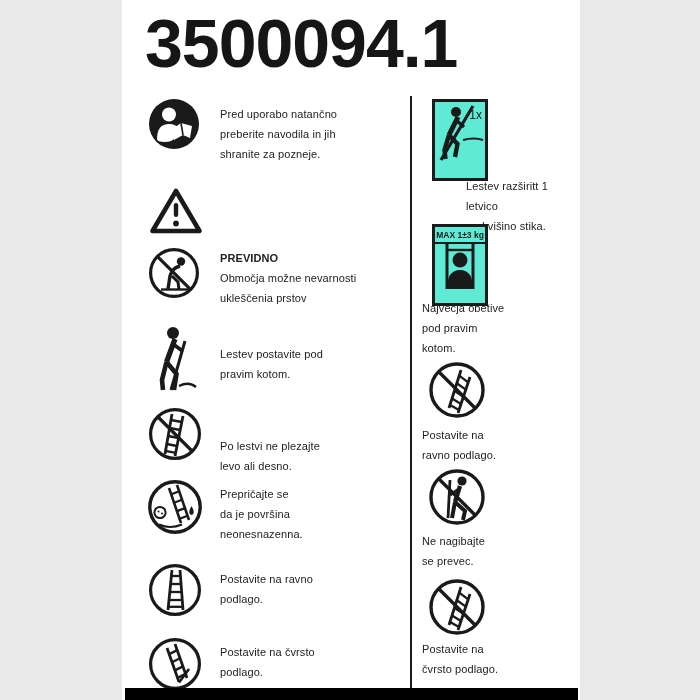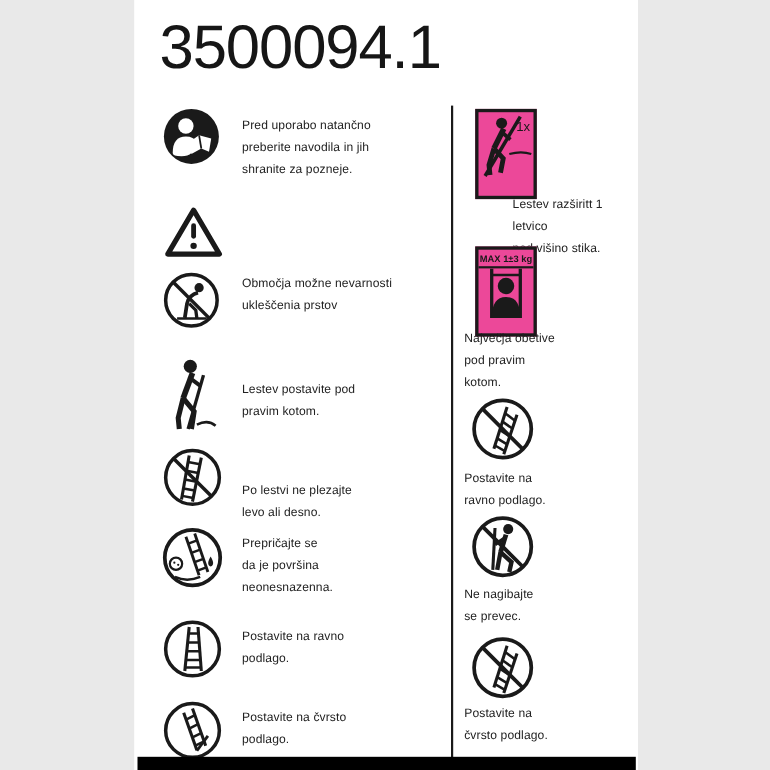--- a/index.html
+++ b/index.html
@@ -8,40 +8,40 @@
     background:#e9e9e9;
     font-family:"Liberation Sans", sans-serif;
     color:#1f1f1f;
   }
   .page{
     position:absolute;left:122px;top:0;width:458px;height:700px;
     background:#ffffff;
   }
   .title{
     position:absolute;left:23px;top:6px;
-    font-size:56px;font-weight:400;letter-spacing:-1px;color:#161616;
+    font-size:68px;font-weight:700;letter-spacing:-1px;color:#161616;
     line-height:74px;white-space:nowrap;
   }
   .txt{
     position:absolute;font-size:11px;line-height:20px;color:#222;
     white-space:pre-line;letter-spacing:0.1px;
   }
   .heading{font-weight:700;display:block;}
   .icon{position:absolute;}
   .divider{
     position:absolute;left:288px;top:96px;width:1.5px;height:593px;
     background:#1a1a1a;
   }
   .bottombar{
     position:absolute;left:3px;top:688px;width:453px;height:12px;
     background:#000;
   }
   .ricon{
     position:absolute;width:56px;height:82px;border:3px solid #1a1a1a;
-    box-sizing:border-box;background:#ec4899;
+    box-sizing:border-box;background:#5eead4;
   }
   .r1label{
     position:absolute;right:3px;top:6px;font-size:12px;font-weight:400;color:#1a1a1a;
   }
   .maxlabel{
     position:absolute;left:0;top:0;right:0;height:15px;
     border-bottom:2px solid #1a1a1a;
     font-size:8.5px;font-weight:700;color:#1a1a1a;
     display:flex;align-items:center;justify-content:center;
     white-space:nowrap;overflow:hidden;
@@ -80,21 +80,21 @@
   <div class="icon" style="left:26px;top:247px;">
     <svg width="52" height="52" viewBox="0 0 52 52">
       <circle cx="26" cy="26" r="23.4" fill="none" stroke="#1a1a1a" stroke-width="3.2"></circle>
       <circle cx="33" cy="14.5" r="4.2" fill="#1a1a1a"></circle>
       <path d="M32 19 q-8 2 -10 10 l-2 13" fill="none" stroke="#1a1a1a" stroke-width="3.4"></path>
       <path d="M24 29 l6 6 1 7.5" fill="none" stroke="#1a1a1a" stroke-width="3"></path>
       <line x1="13" y1="42.5" x2="40" y2="42.5" stroke="#1a1a1a" stroke-width="2.4"></line>
       <line x1="9.8" y1="9.8" x2="42.2" y2="42.2" stroke="#1a1a1a" stroke-width="3.2"></line>
     </svg>
   </div>
-  <div class="txt" style="left:98px;top:248px;"><span>Območja možne nevarnosti
+  <div class="txt" style="left:98px;top:248px;"><span class="heading">PREVIDNO</span><span>Območja možne nevarnosti
 ukleščenia prstov</span></div>
 
   <div class="icon" style="left:30px;top:326px;">
     <svg width="54" height="70" viewBox="0 0 54 70">
       <path d="M33 15 L19 64" stroke="#1a1a1a" stroke-width="3" fill="none"></path>
       <circle cx="21" cy="7" r="6" fill="#1a1a1a"></circle>
       <path d="M23 13 L14.5 36" stroke="#1a1a1a" stroke-width="5.2" fill="none"></path>
       <path d="M21 18 l9.5 7" stroke="#1a1a1a" stroke-width="3.6" fill="none"></path>
       <path d="M14.5 36 l-4.5 18 1 10" stroke="#1a1a1a" stroke-width="4.6" fill="none"></path>
       <path d="M14.5 36 l10 12 -2.5 16" stroke="#1a1a1a" stroke-width="4.6" fill="none"></path>

